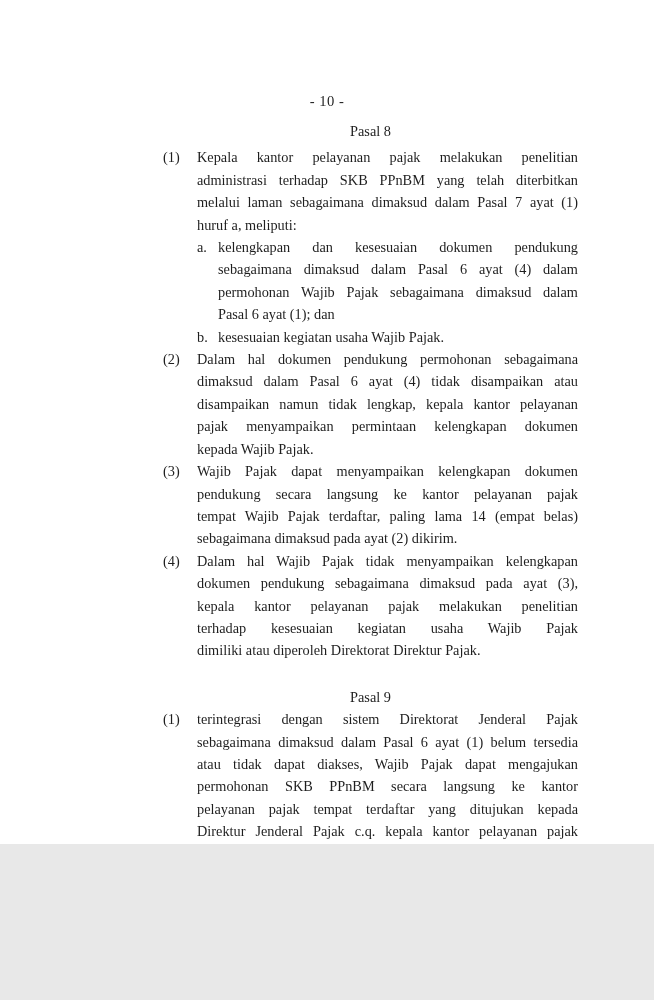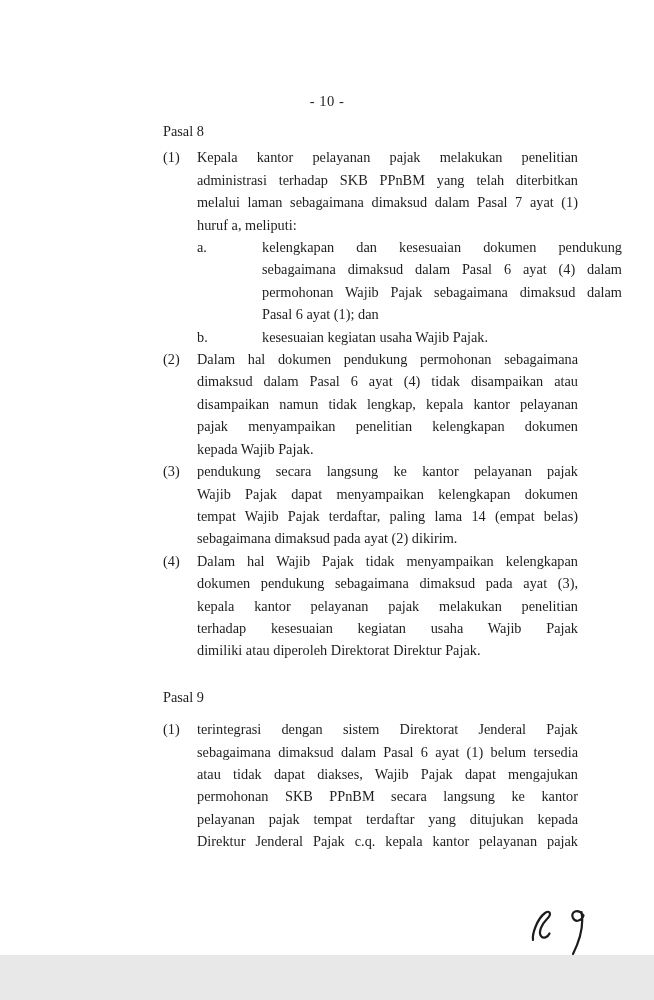--- a/index.html
+++ b/index.html
@@ -3,21 +3,21 @@
 <meta charset="utf-8">
 <style>
   html, body {
     margin: 0;
     padding: 0;
     background: #e8e8e8;
   }
   .page {
     position: relative;
     width: 654px;
-    height: 955px;
+    height: 844px;
     background: #ffffff;
     overflow: hidden;
     font-family: "Liberation Serif", serif;
     color: #1e1e1e;
   }
   .pagenum {
     position: absolute;
     top: 93px;
     left: 0;
     width: 654px;
@@ -28,25 +28,26 @@
   }
   .content {
     position: absolute;
     left: 163px;
     top: 120px;
     width: 415px;
     font-size: 14.3px;
     line-height: 22.4px;
   }
   .section-heading {
+    text-align: center;
     margin: 0 0 4px 0;
   }
   .section + .section .section-heading {
     margin-top: 24px;
-    margin-bottom: 10px;
+    margin-bottom: 0;
     font-family: Liberation Serif, serif;
   }
   .item {
     display: flex;
     align-items: flex-start;
   }
   .num {
     width: 34px;
     flex: none;
   }
@@ -58,21 +59,20 @@
     display: flex;
     align-items: flex-start;
   }
   .letter {
     width: 21px;
     flex: none;
   }
   .subbody {
     width: 360px;
     flex: none;
-    margin-left: 44px;
   }
   .ln {
     text-align: justify;
     text-align-last: justify;
     font-family: Liberation Serif, serif;
   }
   .ln.last {
     text-align: justify;
     text-align-last: left;
   }
@@ -129,29 +129,29 @@
               </div>
             </div>
           </div>
         </div>
         <div class="item">
           <div class="num">(2)</div>
           <div class="body">
             <div class="ln">Dalam hal dokumen pendukung permohonan sebagaimana</div>
             <div class="ln">dimaksud dalam Pasal 6 ayat (4) tidak disampaikan atau</div>
             <div class="ln">disampaikan namun tidak lengkap, kepala kantor pelayanan</div>
-            <div class="ln">pajak menyampaikan penelitian kelengkapan dokumen</div>
+            <div class="ln">pajak menyampaikan permintaan kelengkapan dokumen</div>
             <div class="ln last">kepada Wajib Pajak.</div>
           </div>
         </div>
         <div class="item">
           <div class="num">(3)</div>
           <div class="body">
+            <div class="ln">Wajib Pajak dapat menyampaikan kelengkapan dokumen</div>
             <div class="ln">pendukung secara langsung ke kantor pelayanan pajak</div>
-            <div class="ln">Wajib Pajak dapat menyampaikan kelengkapan dokumen</div>
             <div class="ln">tempat Wajib Pajak terdaftar, paling lama 14 (empat belas)</div>
             <div class="ln last">sebagaimana dimaksud pada ayat (2) dikirim.</div>
           </div>
         </div>
         <div class="item">
           <div class="num">(4)</div>
           <div class="body">
             <div class="ln">Dalam hal Wajib Pajak tidak menyampaikan kelengkapan</div>
             <div class="ln">dokumen pendukung sebagaimana dimaksud pada ayat (3),</div>
             <div class="ln">kepala kantor pelayanan pajak melakukan penelitian</div>

